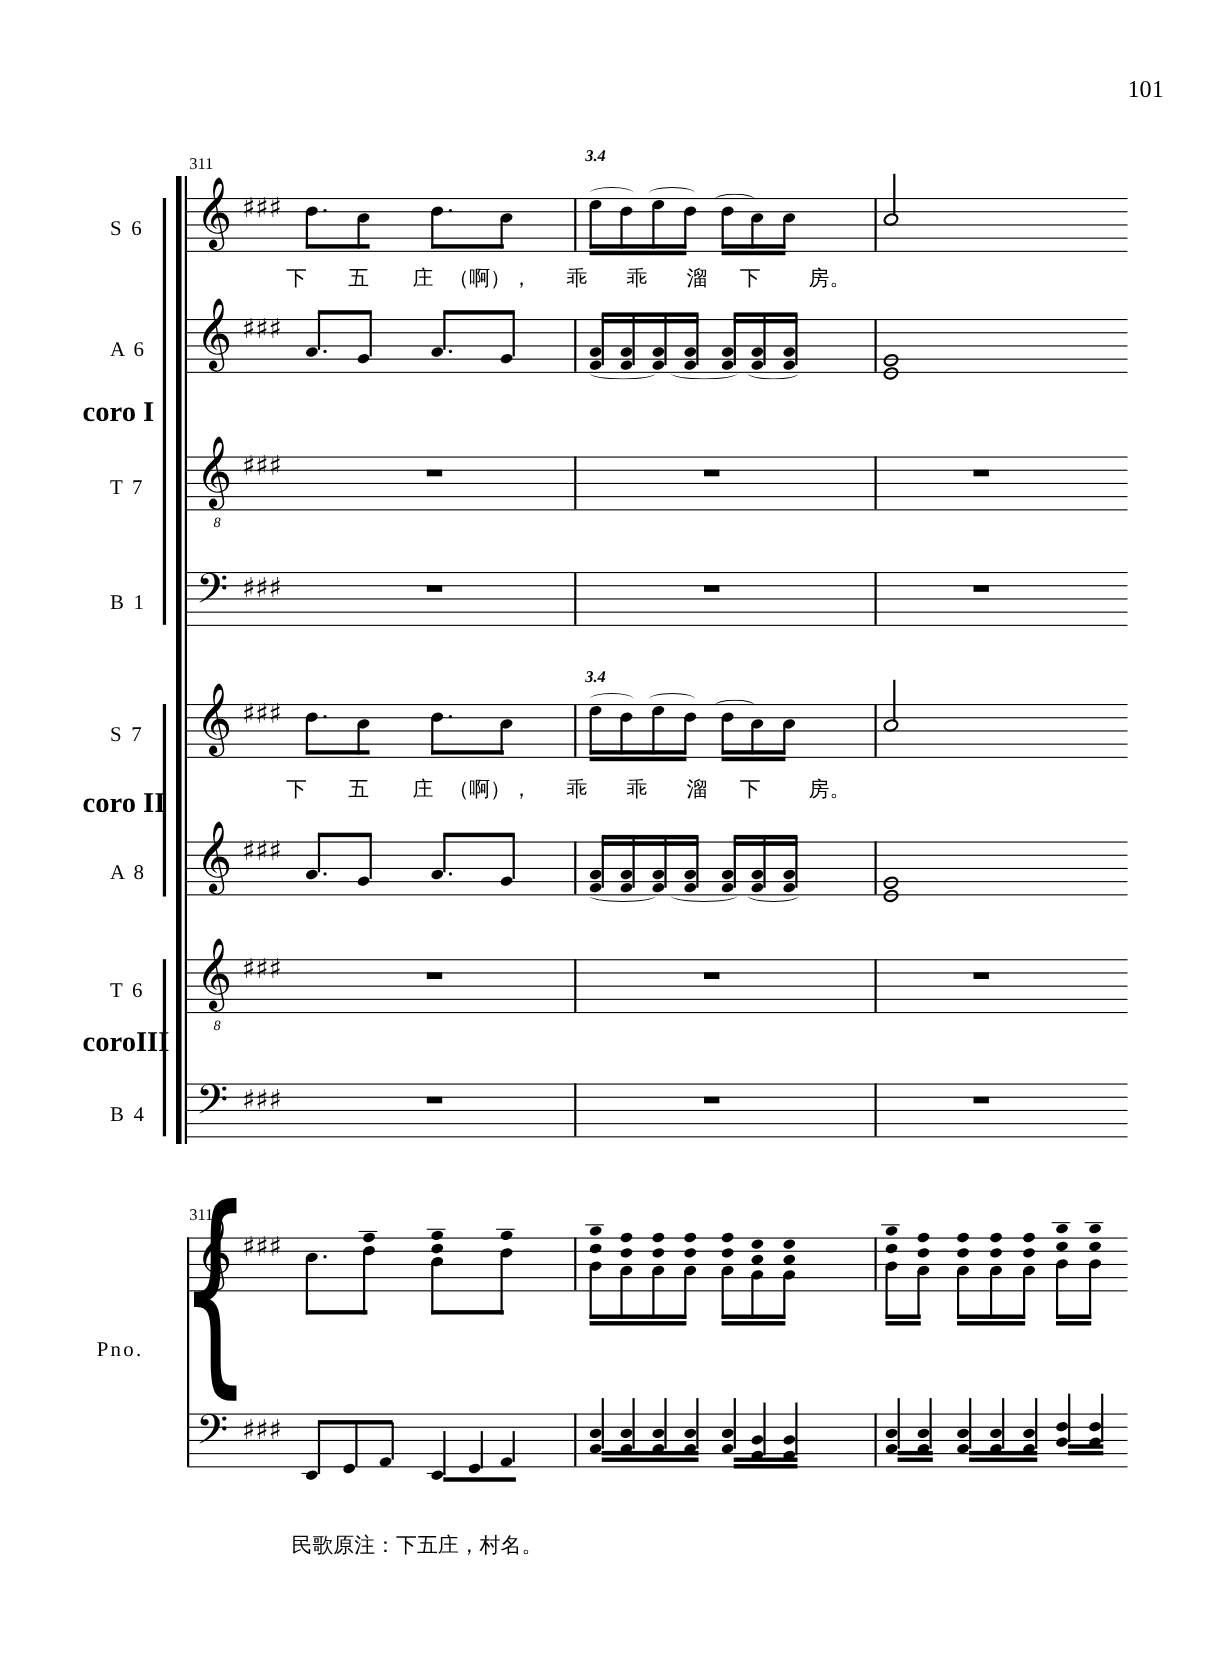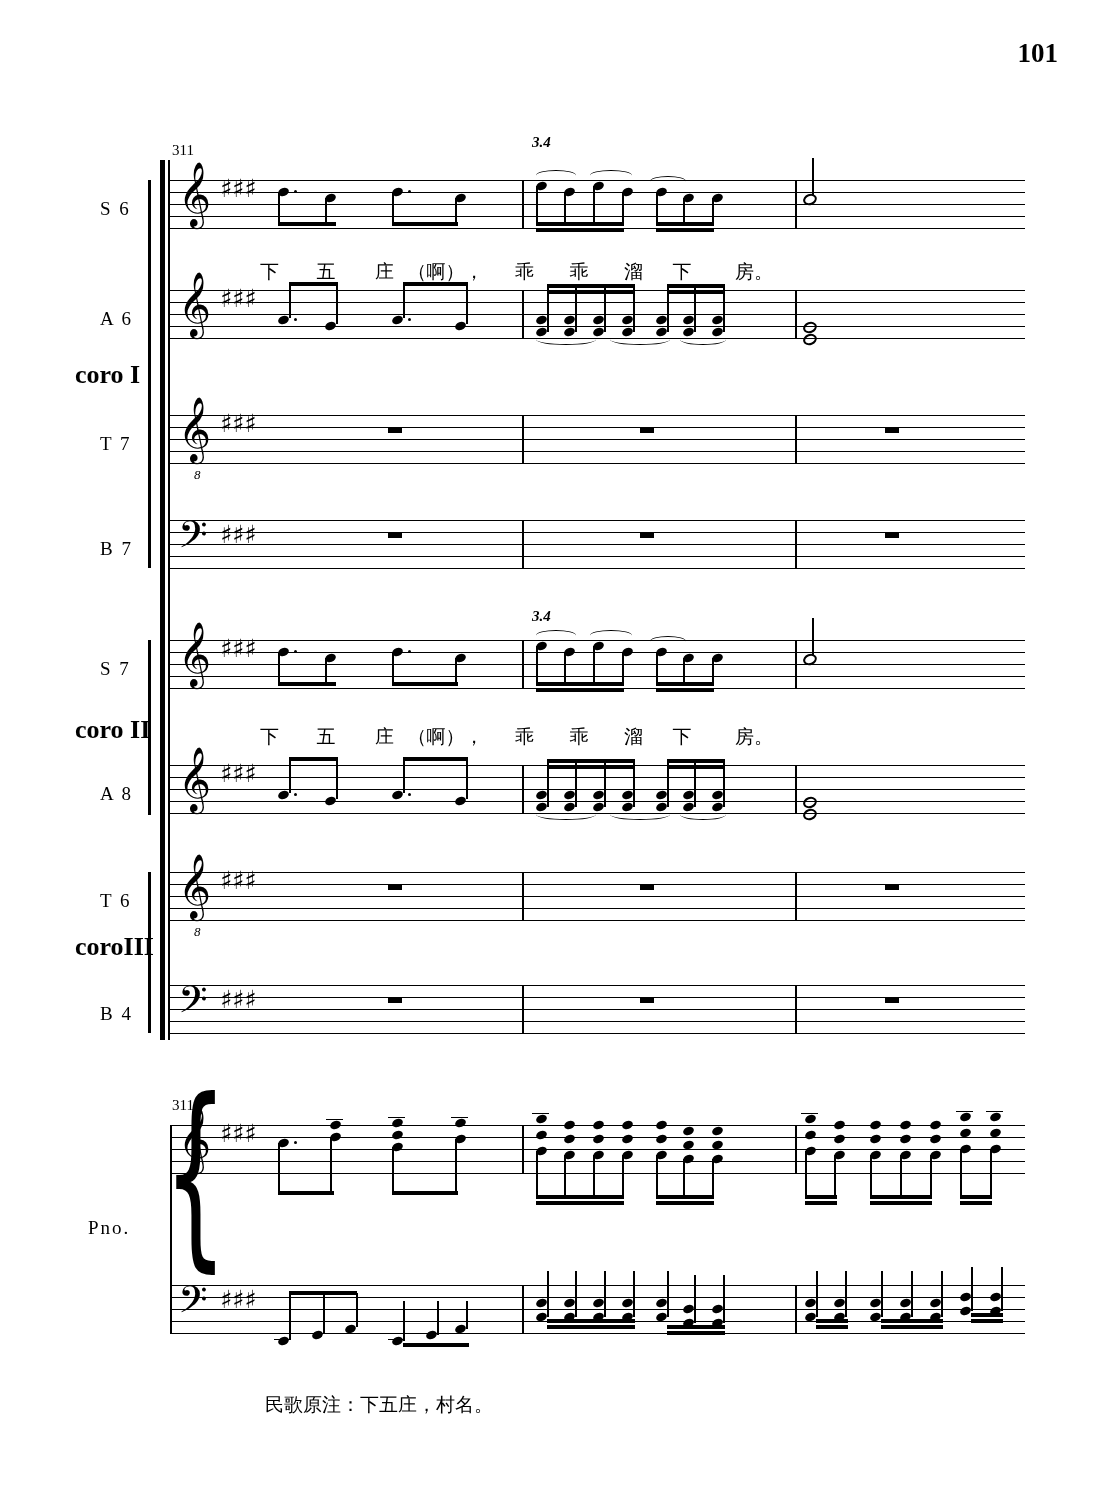--- a/index.html
+++ b/index.html
@@ -38,24 +38,23 @@
   .header .line2 {
     font-size: 21px;
     font-weight: bold;
     letter-spacing: 1px;
     margin-top: 8px;
     white-space: nowrap;
   }
   .page-number {
     position: absolute;
     right: 42px;
-    top: 38px;
-    font-size: 27px;
-    font-family: "Liberation Serif", serif;
-    font-weight: bold;
+    top: 68px;
+    font-size: 22px;
+    font-family: "Liberation Serif", serif;
   }
 
   
   .system {
     position: absolute;
   }
   .staff {
     position: absolute;
     left: 0;
     width: 855px;
@@ -136,21 +135,20 @@
     font-size: 15px;
     font-style: italic;
     font-weight: bold;
     font-family: "Liberation Serif", serif;
   }
   .lyric {
     position: absolute;
     font-size: 19px;
     font-family: "Liberation Serif", serif;
     white-space: nowrap;
-    margin-top: 19px;
   }
   .rest-whole {
     position: absolute;
     width: 14px;
     height: 6px;
     background: #000;
   }
 
   
   .nh {
@@ -388,21 +386,21 @@
       <div class="line"></div>
       <div class="line"></div>
       <div class="clef bass" style="left:8px;">𝄢</div>
       <div class="keysig" style="left:50px; top:2px;">♯♯♯</div>
       <div class="rest-whole" style="left:218px; top:12px;"></div>
       <div class="barline" style="left:352px; top:0px; height:48px;"></div>
       <div class="rest-whole" style="left:470px; top:12px;"></div>
       <div class="barline" style="left:625px; top:0px; height:48px;"></div>
       <div class="rest-whole" style="left:715px; top:12px;"></div>
     </div>
-    <div class="partlabel" style="left:-60px; top:378px;">B 7</div>
+    <div class="partlabel" style="left:-60px; top:378px;">B 1</div>
 
     <div class="group-brace" style="left:-12px; top:20px; height:388px; width:3px;"></div>
 
     <div class="staff" style="left:10px; top:480px;">
       <div class="line"></div>
       <div class="line"></div>
       <div class="line"></div>
       <div class="line"></div>
       <div class="line"></div>
       <div class="clef treble" style="left:8px;">𝄞</div>

